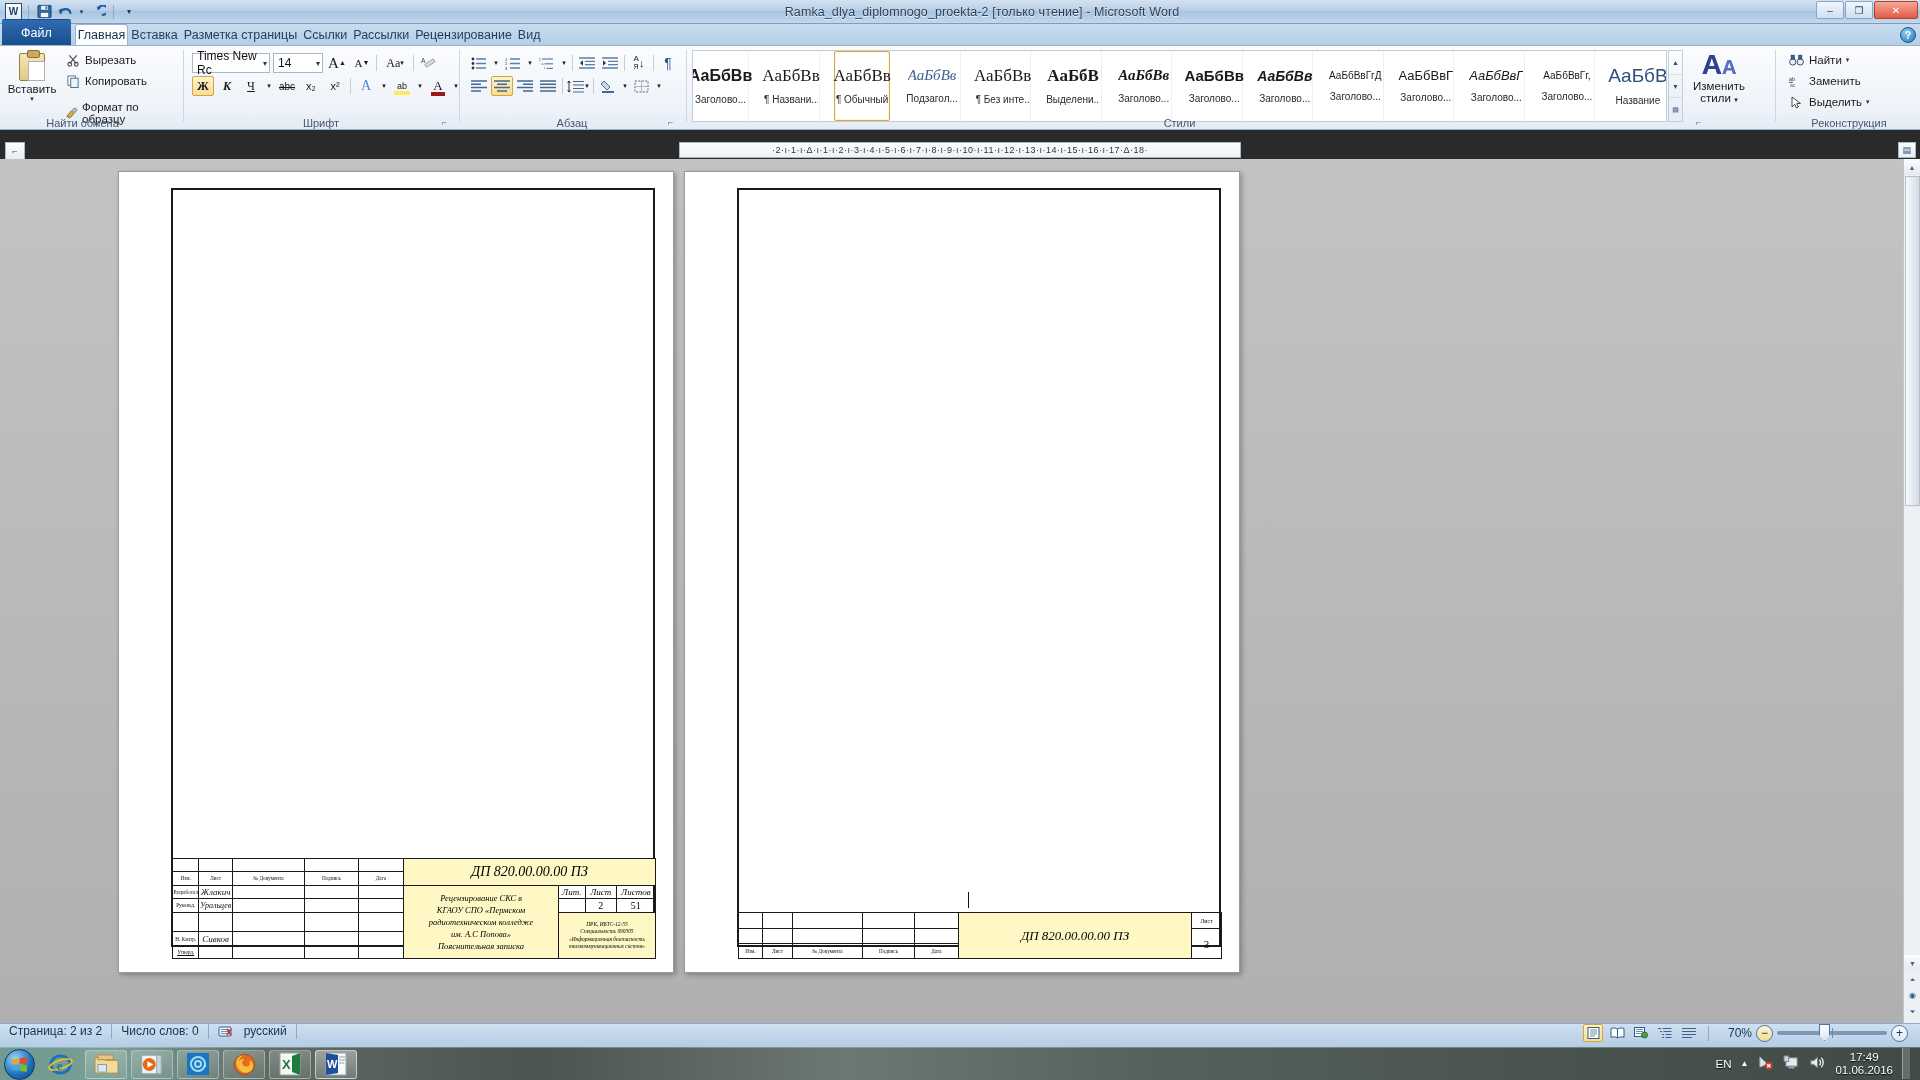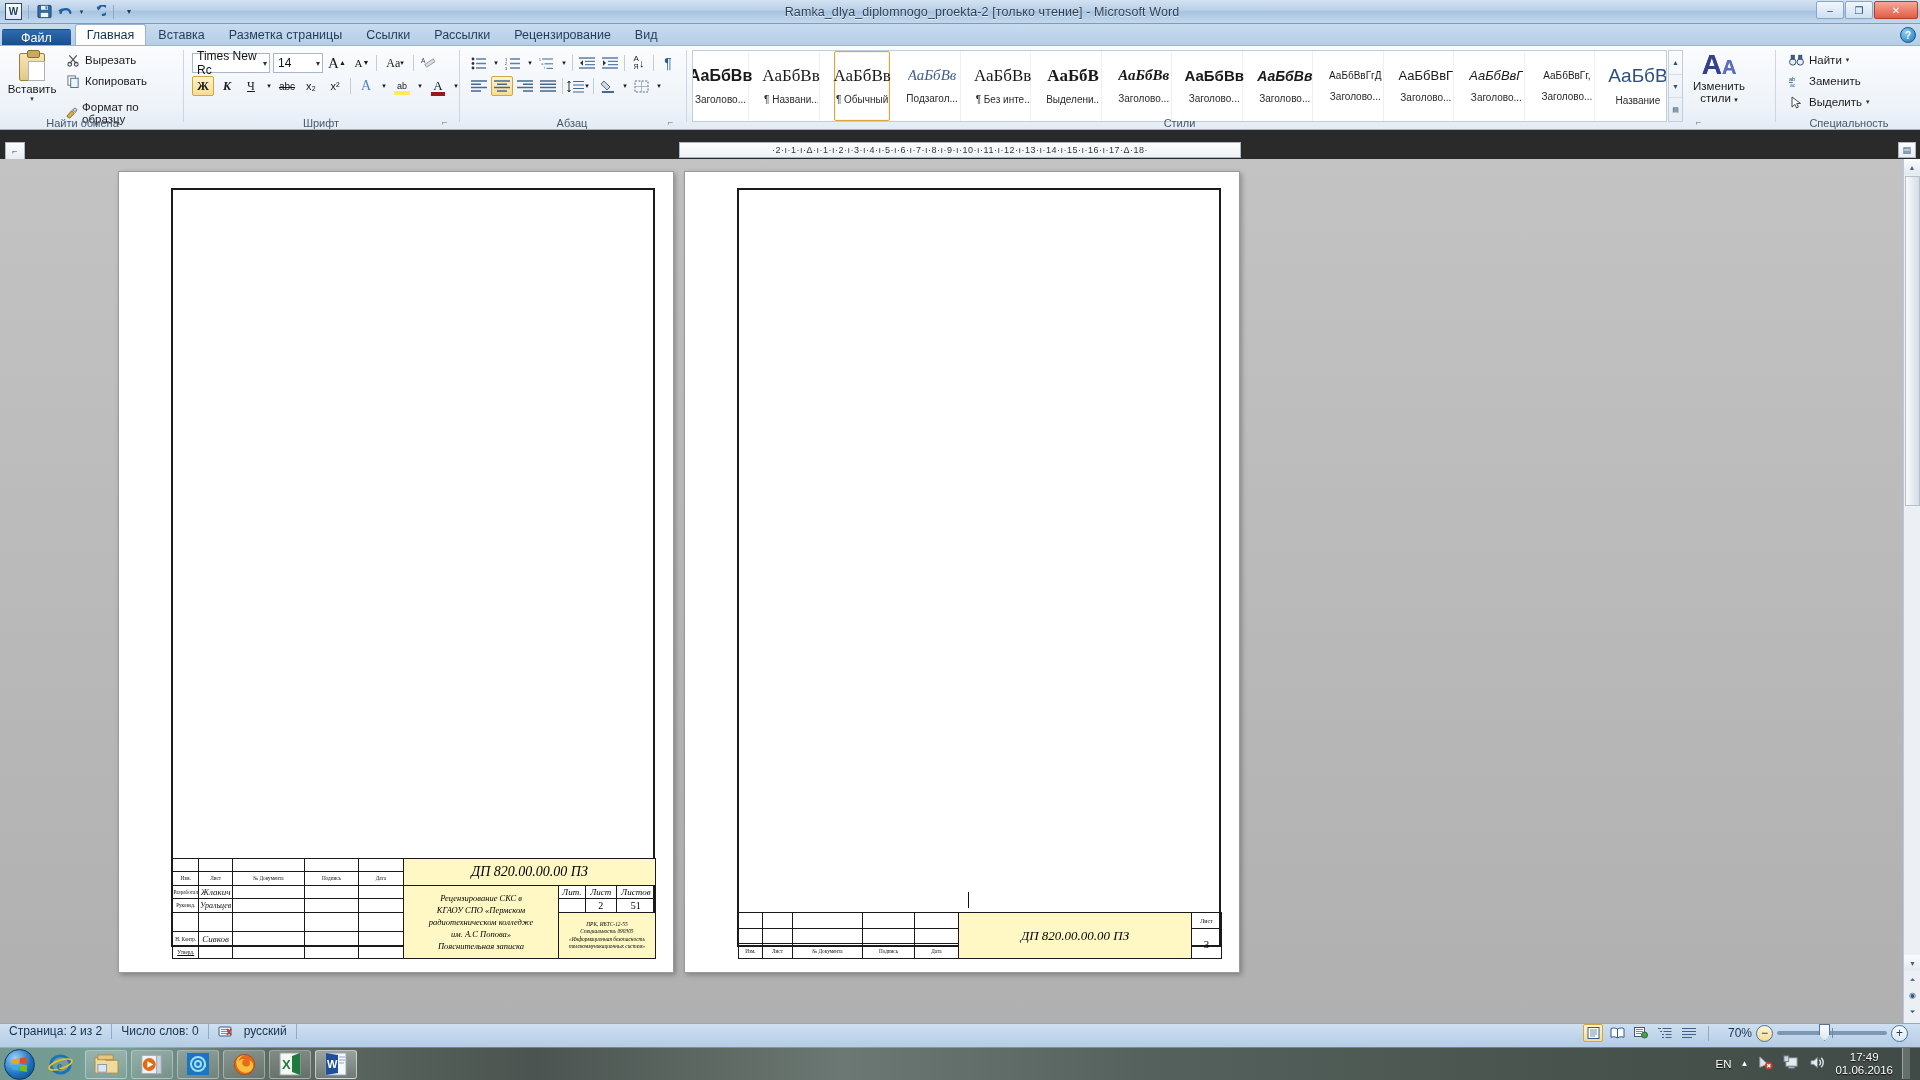--- a/index.html
+++ b/index.html
@@ -38,25 +38,25 @@
   .wb.close{ width:44px; background:linear-gradient(#f6a79a,#e05c44); border-color:#b4402c; color:#fff; }
 
   
   .ribbonbar{
     position:absolute; left:0; top:24px; width:1920px; height:22px;
     background: linear-gradient(to bottom,#c9dcef,#b5cde6);
     border-bottom:1px solid #9ab4d0;
     display:flex; align-items:flex-end;
   }
   .tab{
-    height:21px; padding:0 11px; display:flex;align-items:center;
+    height:21px; padding:0 2px; display:flex;align-items:center;
     font-size:12.5px; color:#1f3c5c; cursor:default;
     border:1px solid transparent; border-bottom:none;
   }
-  .tab.file{ background:linear-gradient(#2f6bb0,#184e8c); color:#fff; height:16px;
+  .tab.file{ background:linear-gradient(#2f6bb0,#184e8c); color:#fff; height:26px;
       border-radius:2px 2px 0 0; font-weight:normal; padding:0 18px; margin-left:2px;}
   .tab.active{ background:#fdfdfd; border-color:#9ab4d0; border-radius:3px 3px 0 0; color:#12334f; }
 
   
   .ribbon{
     position:absolute; left:0; top:46px; width:1920px; height:84px;
     background:linear-gradient(to bottom,#fbfcfe 0%, #eef3f9 75%, #e3ebf4 100%);
     border-bottom:1px solid #9ab4d0;
   }
   .grp{ position:absolute; top:0; height:84px; }
@@ -549,21 +549,21 @@
         <div class="smallbtn" style="margin-top:3px;">
           <span class="ic" style="width:18px;">
             <svg width="13" height="13" viewBox="0 0 13 13">
                 <path d="M2 1 L2 11 L4.8 8.4 L6.6 12 L8.4 11 L6.7 7.6 L10.5 7.4 Z" fill="#fff" stroke="#333" stroke-width=".9"></path>
               </svg>
           </span>
           <span class="btnlabel">Выделить</span>
           <span style="font-size:7px;color:#333;">▾</span>
         </div>
       </div>
-      <div class="glabel">Специальность</div>
+      <div class="glabel">Реконструкция</div>
     </div>
   </div>
 
   <div class="corner">⌐</div>
   <div class="rulerTop">·2·ı·1·ı·Δ·ı·1·ı·2·ı·3·ı·4·ı·5·ı·6·ı·7·ı·8·ı·9·ı·10·ı·11·ı·12·ı·13·ı·14·ı·15·ı·16·ı·17·Δ·18·</div>
   <div class="tocbtn">▤</div>
   <div class="rulerLeft">1·2·3·4·5·6·7·8·9·10·11·12·13·14·15·16·17·18·19·20·21·22·23·24·25·26·27·28</div>
 
   <div class="canvas">
 

